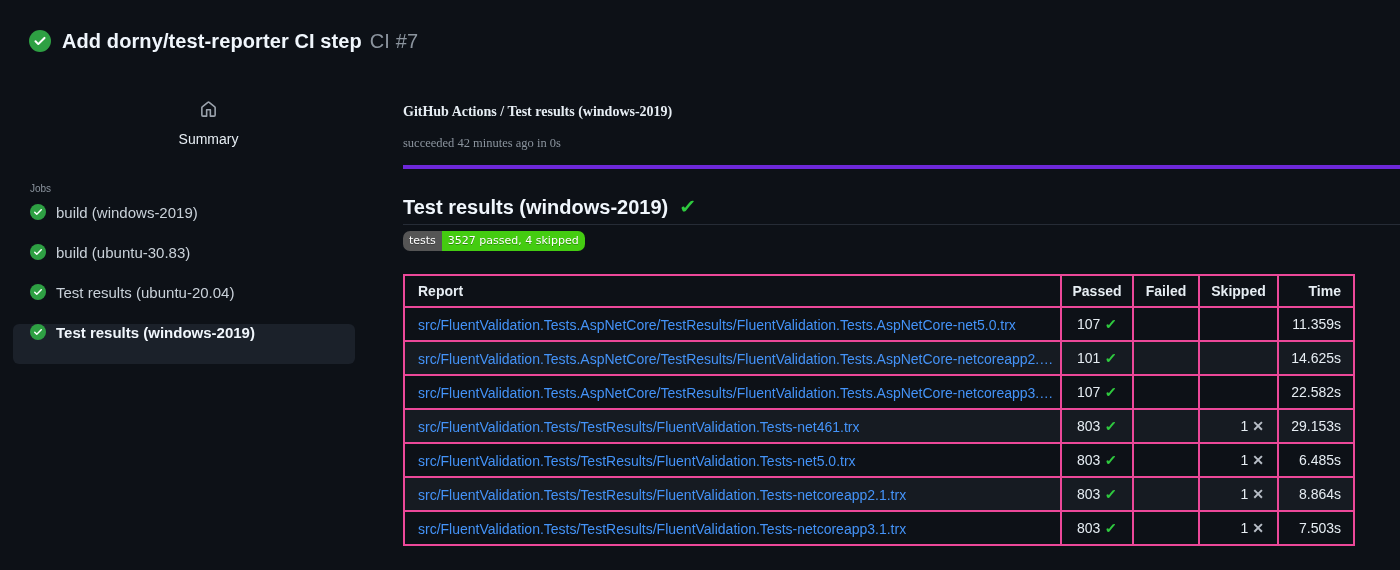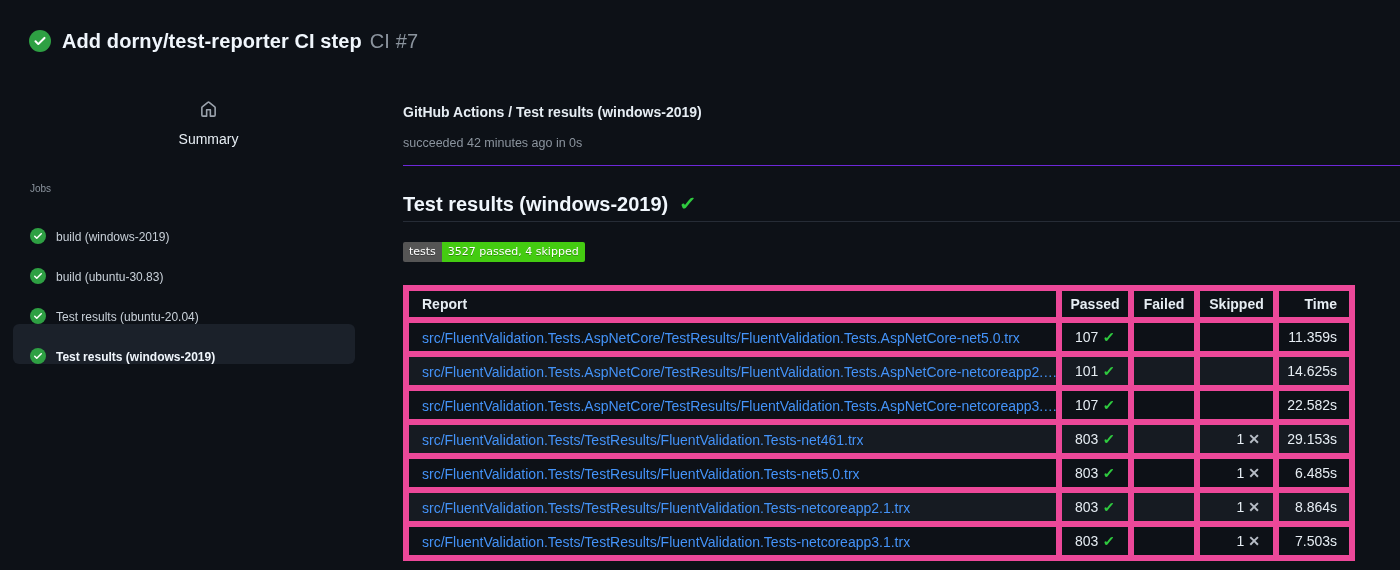--- a/index.html
+++ b/index.html
@@ -36,69 +36,70 @@
     padding: 9px 16px 9px 30px;
     font-size: 14px; color: #e6edf3; cursor: pointer; flex-direction: column;
   }
   .summary-item svg { width: 17px; height: 17px; fill: #9ba3ad; }
   .jobs-label {
     color: #8b949e; font-size: 10px;
     padding: 0 0 0 30px; margin-top: 27px;
   }
   .jobs-list { margin-top: 10px; }
   .job-item {
-    display: flex; align-items: flex-end; gap: 10px;
+    display: flex; align-items: flex-start; gap: 10px;
     height: 40px; margin: 0 48px 0 13px;
     padding: 0 0 0 17px;
     border-radius: 6px;
-    font-size: 12px; color: #c9d1d9; cursor: pointer;
+    font-size: 15px; color: #c9d1d9; cursor: pointer;
   }
   .job-item svg { width: 16px; height: 16px; flex-shrink: 0; }
   .job-item.selected { background: #1b212a; color: #f0f6fc; font-weight: bold; }
 
   
   .main { flex: 1; min-width: 0; }
   .check-header {
     padding: 52px 0 15px 0;
-    border-bottom: 1px solid #6d28d9;
+    border-bottom: 4px solid #6d28d9;
+    font-family: Liberation Serif, serif;
   }
   .check-title { font-size: 14px; font-weight: bold; color: #e6edf3; line-height: 16px; }
   .check-sub { font-size: 12.5px; color: #8b949e; margin-top: 16px; line-height: 14px; }
 
   .section-row { border-bottom: 1px solid #262c36; padding-bottom: 4px; }
   .section-title {
     margin: 25px 0 0 0;
     font-size: 20px; font-weight: bold; color: #f0f6fc; line-height: 26px;
     display: flex; align-items: center;
   }
   .title-check {
     color: #2fca3f; font-size: 19px; font-weight: 900; margin-left: 12px;
     transform: scaleX(1.15);
   }
 
   
   .badge {
-    display: inline-flex; margin-top: 20px;
+    display: inline-flex; margin-top: 6px;
     height: 20px; line-height: 20px;
-    border-radius: 2px; overflow: hidden;
+    border-radius: 7px; overflow: hidden;
     font-family: "DejaVu Sans", sans-serif; font-size: 11px; color: #fff;
     text-shadow: 0 1px 0 rgba(1,1,1,0.3);
   }
   .badge-label { background: #555555; padding: 0 6px; }
   .badge-value { background: #44cc11; padding: 0 6px; }
 
   
   table.results {
     border-collapse: collapse;
     width: 952px;
     margin-top: 23px;
     font-size: 14px;
     table-layout: fixed;
   }
-  .results th, .results td { border: 6px solid #ec4899; padding: 0; }
+  .results th, .results td { border: 2px solid #ec4899; padding: 0; }
   .results thead th {
     height: 32px; font-weight: bold; color: #e6edf3;
   }
   .results tbody td { height: 34px; color: #e6edf3; }
   .results tbody tr.alt { background: #161b22; }
   .col-report { width: auto; }
   .col-passed { width: 72px; }
   .col-failed { width: 66px; }
   .col-skipped { width: 79px; }
   .col-time { width: 76px; }

